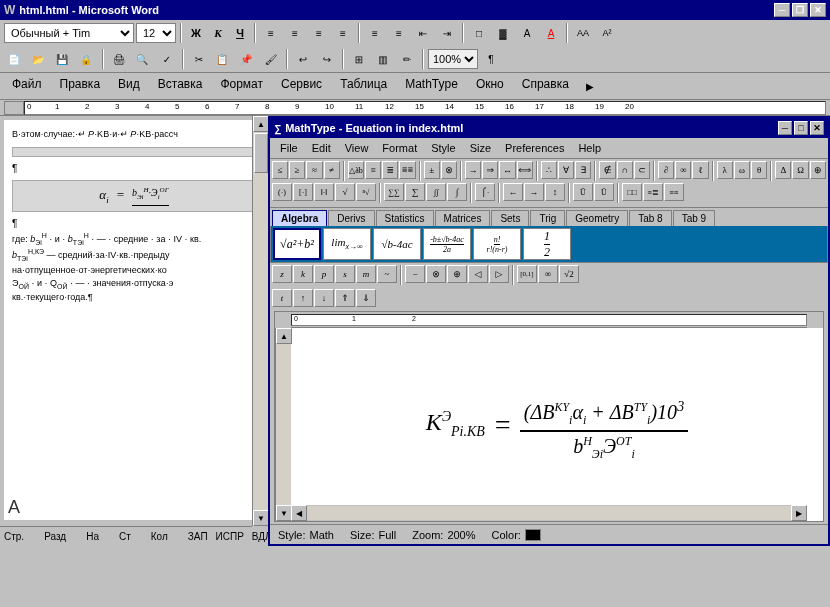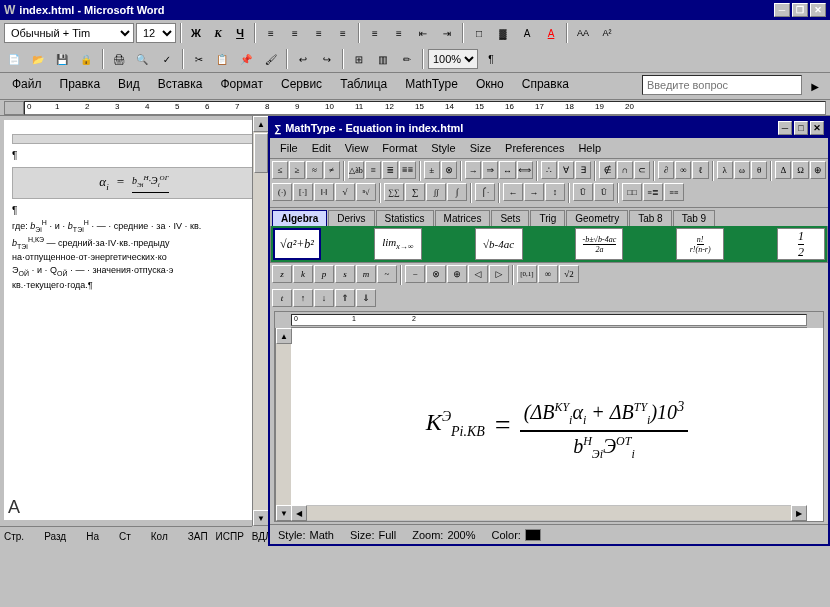--- a/index.html
+++ b/index.html
@@ -261,29 +261,28 @@
       cursor: pointer;
     }
     .mt-tab.active {
       background: #d0d8ff;
       border-color: #000080;
       font-weight: bold;
     }
 
     
     .mt-tab-content {
-      background: #15803d;
+      background: #0369a1;
       padding: 2px;
       border: 1px solid #808080;
       border-top: none;
       display: flex;
       gap: 2px;
       min-height: 36px;
       align-items: center;
-      justify-content: space-between;
     }
     .template-btn {
       width: 48px; height: 32px;
       background: white;
       border: 1px solid #808080;
       display: flex; align-items: center; justify-content: center;
       cursor: pointer;
       font-size: 11px;
       font-style: italic;
       font-family: 'Times New Roman', serif;
@@ -391,21 +390,21 @@
     .toolbar-format-btn.bold { font-weight: bold; }
     .toolbar-format-btn.italic { font-style: italic; font-family: serif; }
     .toolbar-format-btn.underline { text-decoration: underline; }
   </style>
 </head>
 <body>
 
 <div class="title-bar">
   <div class="title-bar-left">
     <span style="font-weight:bold;font-size:12px;color:#c0c0c0;">W</span>
-    <span>index.html - Microsoft Word</span>
+    <span>html.html - Microsoft Word</span>
   </div>
   <div class="title-bar-controls">
     <div class="title-btn">─</div>
     <div class="title-btn">❐</div>
     <div class="title-btn">✕</div>
   </div>
 </div>
 
 <div class="toolbar-area">
   <div class="toolbar-row">
@@ -474,23 +473,20 @@
   <span class="menu-item">Файл</span>
   <span class="menu-item">Правка</span>
   <span class="menu-item">Вид</span>
   <span class="menu-item">Вставка</span>
   <span class="menu-item">Формат</span>
   <span class="menu-item">Сервис</span>
   <span class="menu-item">Таблица</span>
   <span class="menu-item">MathType</span>
   <span class="menu-item">Окно</span>
   <span class="menu-item">Справка</span>
-  <div class="help-box">
-    <input class="help-input" type="text" placeholder="Введите вопрос" style="">
-  </div>
   <button class="tb-btn">▶</button>
 </div>
 
 <div class="ruler">
   <div style="width:20px;height:14px;background:#c0c0c0;border:1px solid #808080;"></div>
   <div class="ruler-inner">
     <span style="position:absolute;left:2px;font-size:8px;">0</span>
     <span style="position:absolute;left:30px;font-size:8px;">1</span>
     <span style="position:absolute;left:60px;font-size:8px;">2</span>
     <span style="position:absolute;left:90px;font-size:8px;">3</span>
@@ -511,20 +507,23 @@
     <span style="position:absolute;left:540px;font-size:8px;">18</span>
     <span style="position:absolute;left:570px;font-size:8px;">19</span>
     <span style="position:absolute;left:600px;font-size:8px;">20</span>
   </div>
 </div>
 
 <div class="main-area" style="height:430px;display:flex;position:relative;">
 
   <div class="word-doc">
     <div class="doc-page">
+      <div class="doc-text" style="font-size:9px;margin-bottom:4px;">
+        В·этом·случае:·↵&nbsp;<span style="font-style:italic;">P</span>·KB·и·↵&nbsp;<span style="font-style:italic;">P</span>·KB·рассч
+      </div>
 
       <div class="math-block" style="position:relative;">
         <span class="arrow-right">→</span>
       </div>
 
       <div style="margin:2px 0;">¶</div>
 
       <div class="math-block" style="position:relative;">
         <div class="formula-display">
           <em>α<sub>i</sub></em>

